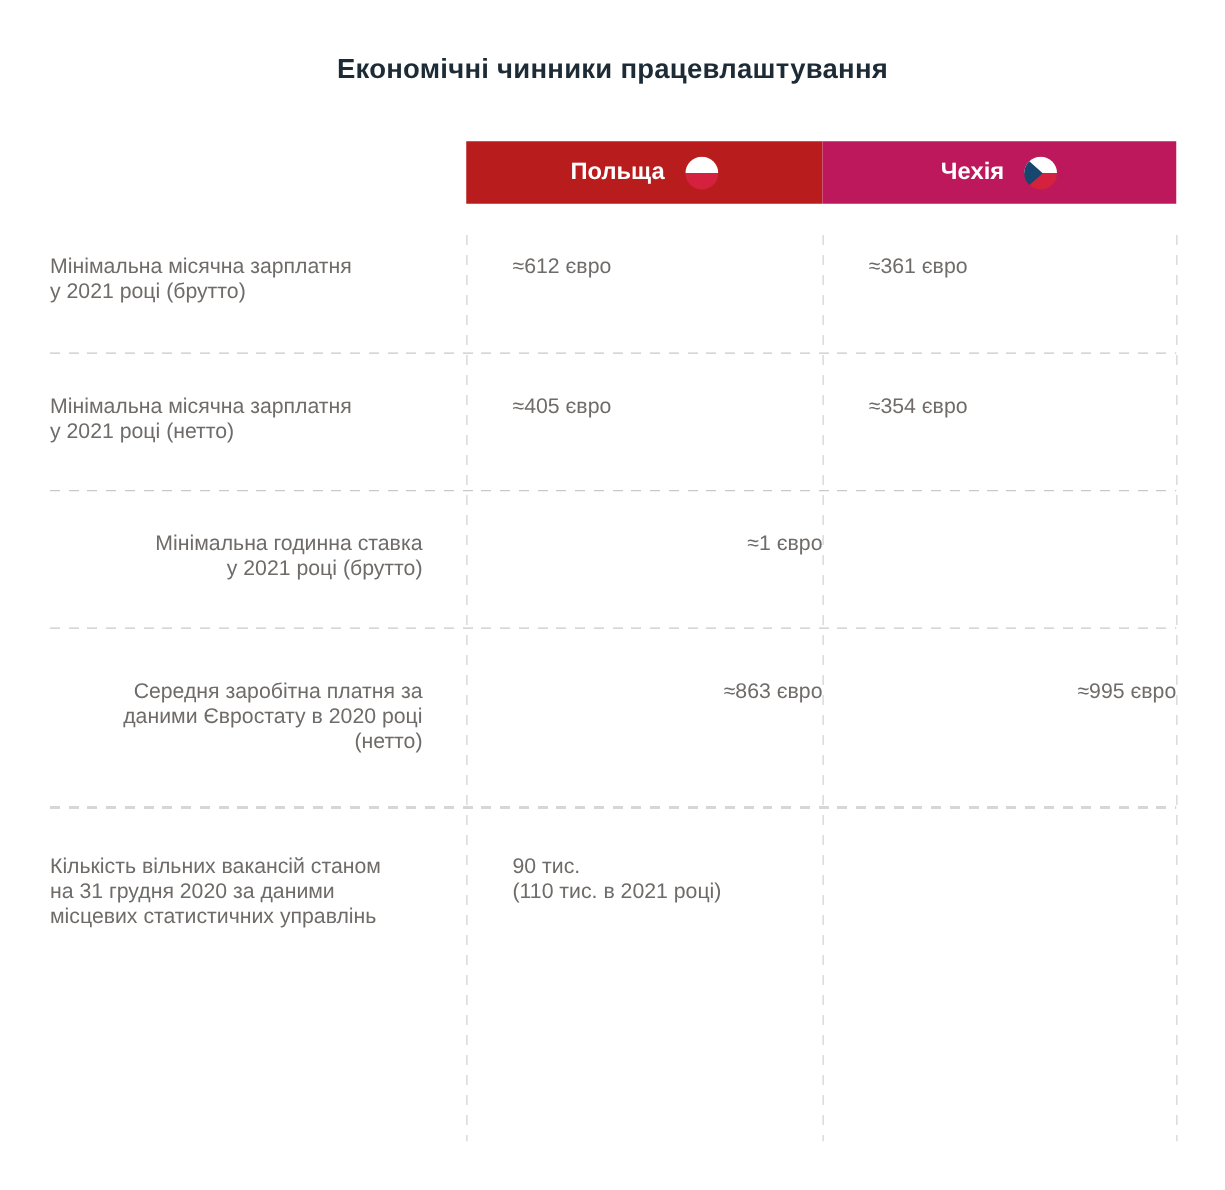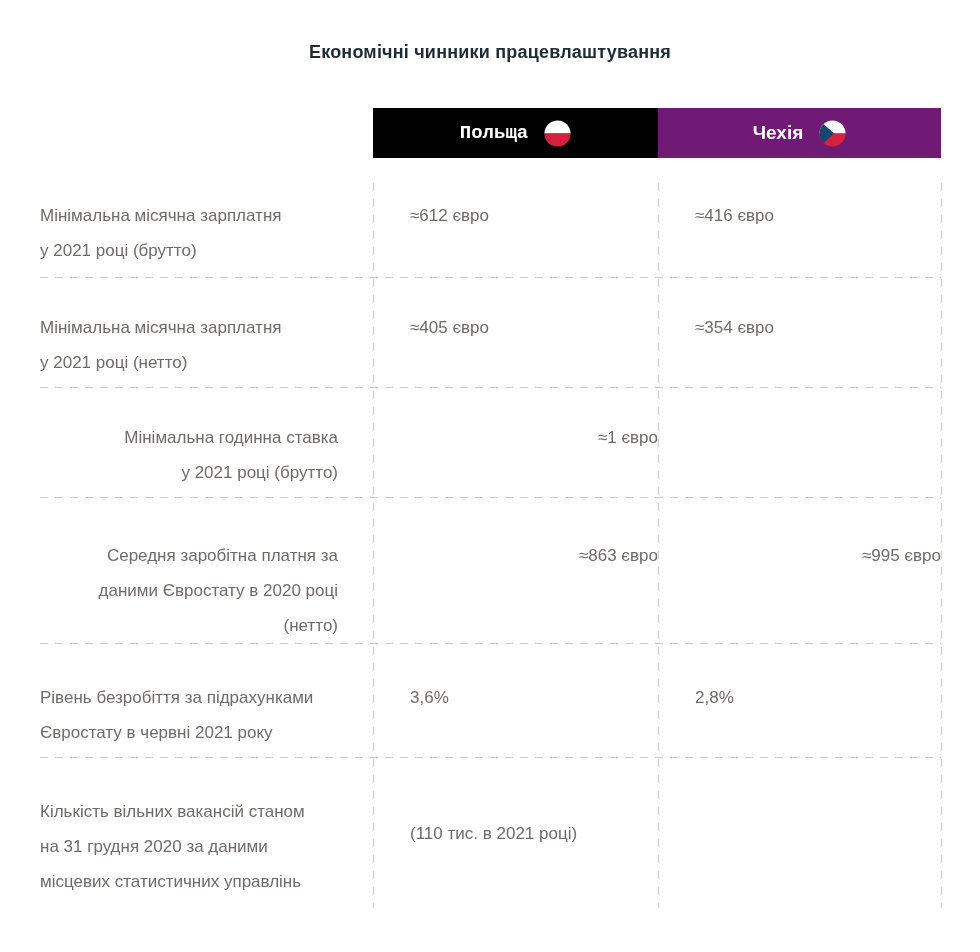--- a/index.html
+++ b/index.html
@@ -7,40 +7,40 @@
     width: 980px;
     height: 952px;
     background: #ffffff;
     font-family: "Liberation Sans", sans-serif;
     overflow: hidden;
   }
   .page-title {
     margin: 0;
     padding-top: 42px;
     text-align: center;
-    font-size: 18px;
+    font-size: 22px;
     font-weight: 700;
     color: #1d2b36;
     letter-spacing: 0.2px;
   }
   .table-wrap { margin: 45px 39px 0 40px; }
 
   
   .header-row { display: flex; margin-left: 333px; height: 50px; }
   .col-header {
     display: flex;
     align-items: center;
     justify-content: center;
     gap: 16px;
     color: #ffffff;
     font-size: 19px;
     font-weight: 700;
   }
-  .col-header.poland { width: 285px; background: #000000; font-family: Liberation Mono, monospace; }
-  .col-header.czech  { width: 283px; background: #701a75; }
+  .col-header.poland { width: 285px; background: #b91c1c; }
+  .col-header.czech  { width: 283px; background: #be185d; }
   .flag { width: 27px; height: 27px; display: block; }
 
   
   .table-body { position: relative; margin-top: 20px; }
   .v-sep {
     position: absolute;
     top: 5px;
     width: 1px;
     height: 725px;
     background: repeating-linear-gradient(180deg, #d2d2d2 0px, #d2d2d2 8px, transparent 8px, transparent 16px);
@@ -57,26 +57,26 @@
   .row.r1 { min-height: 99px;  padding-top: 20px; }
   .row.r2 { min-height: 109px; padding-top: 32px; }
   .row.r3 { min-height: 109px; padding-top: 32px; text-align: right; }
   .row.r4 { min-height: 142px; padding-top: 40px; text-align: right; }
   .row.r5 { min-height: 113px; padding-top: 36px; }
   .row.r6 { min-height: 152px; padding-top: 36px; }
 
   .cell {
     color: #6e6b68;
     font-size: 17px;
-    line-height: 35px;
+    line-height: 20px;
     box-sizing: border-box;
   }
   .cell.label { padding-right: 35px; white-space: pre-line; }
   .cell.value { padding-left: 37px; }
-  .value-note { margin-top: 22px; }
+  .value-note { }
 
   .h-sep {
     height: 1px;
     background: repeating-linear-gradient(90deg, #c9c9c9 0px, #c9c9c9 8px, transparent 8px, transparent 15px);
   }
 </style>
 </head>
 <body>
 
 <h1 class="page-title">Економічні чинники працевлаштування</h1>
@@ -113,21 +113,21 @@
 
   <div class="table-body">
     <div class="v-sep v1"></div>
     <div class="v-sep v2"></div>
     <div class="v-sep v3"></div>
 
     <div class="row r1">
       <div class="cell label">Мінімальна місячна зарплатня
 у 2021 році (брутто)</div>
       <div class="cell value">≈612 євро</div>
-      <div class="cell value">≈416 євро</div>
+      <div class="cell value">≈361 євро</div>
     </div>
     <div class="h-sep"></div>
 
     <div class="row r2">
       <div class="cell label">Мінімальна місячна зарплатня
 у 2021 році (нетто)</div>
       <div class="cell value">≈405 євро</div>
       <div class="cell value">≈354 євро</div>
     </div>
     <div class="h-sep"></div>
@@ -141,30 +141,25 @@
 
     <div class="row r4">
       <div class="cell label">Середня заробітна платня за
 даними Євростату в 2020 році
 (нетто)</div>
       <div class="cell value">≈863 євро</div>
       <div class="cell value">≈995 євро</div>
     </div>
     <div class="h-sep"></div>
 
-    <div class="row r5">
-      <div class="cell label">Рівень безробіття за підрахунками
-Євростату в червні 2021 року</div>
-      <div class="cell value">3,6%</div>
-      <div class="cell value">2,8%</div>
-    </div>
     <div class="h-sep"></div>
 
     <div class="row r6">
       <div class="cell label">Кількість вільних вакансій станом
 на 31 грудня 2020 за даними
 місцевих статистичних управлінь</div>
       <div class="cell value">
+        <div>90 тис.</div>
         <div class="value-note">(110 тис. в 2021 році)</div>
       </div>
     </div>
   </div>
 </div>
 
 </body></html>

